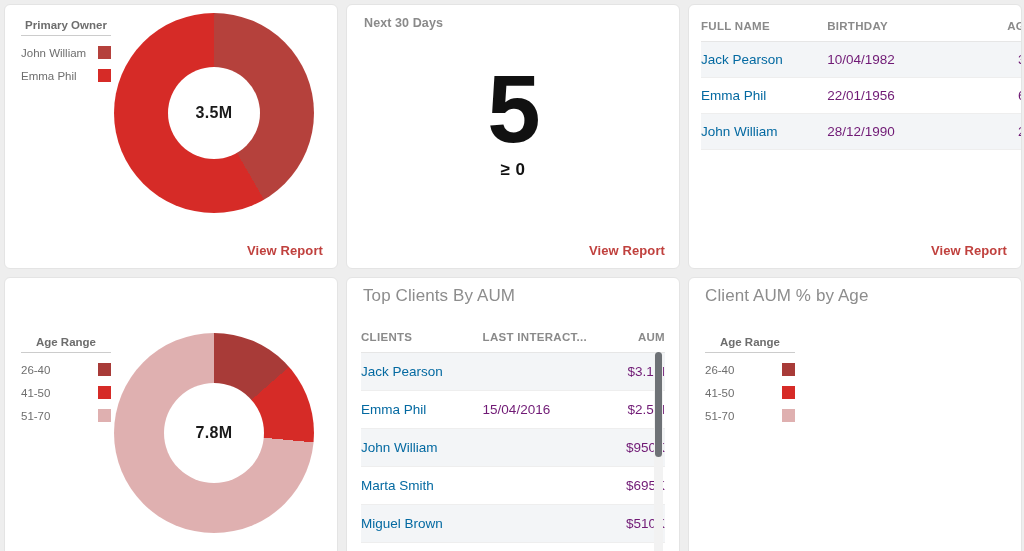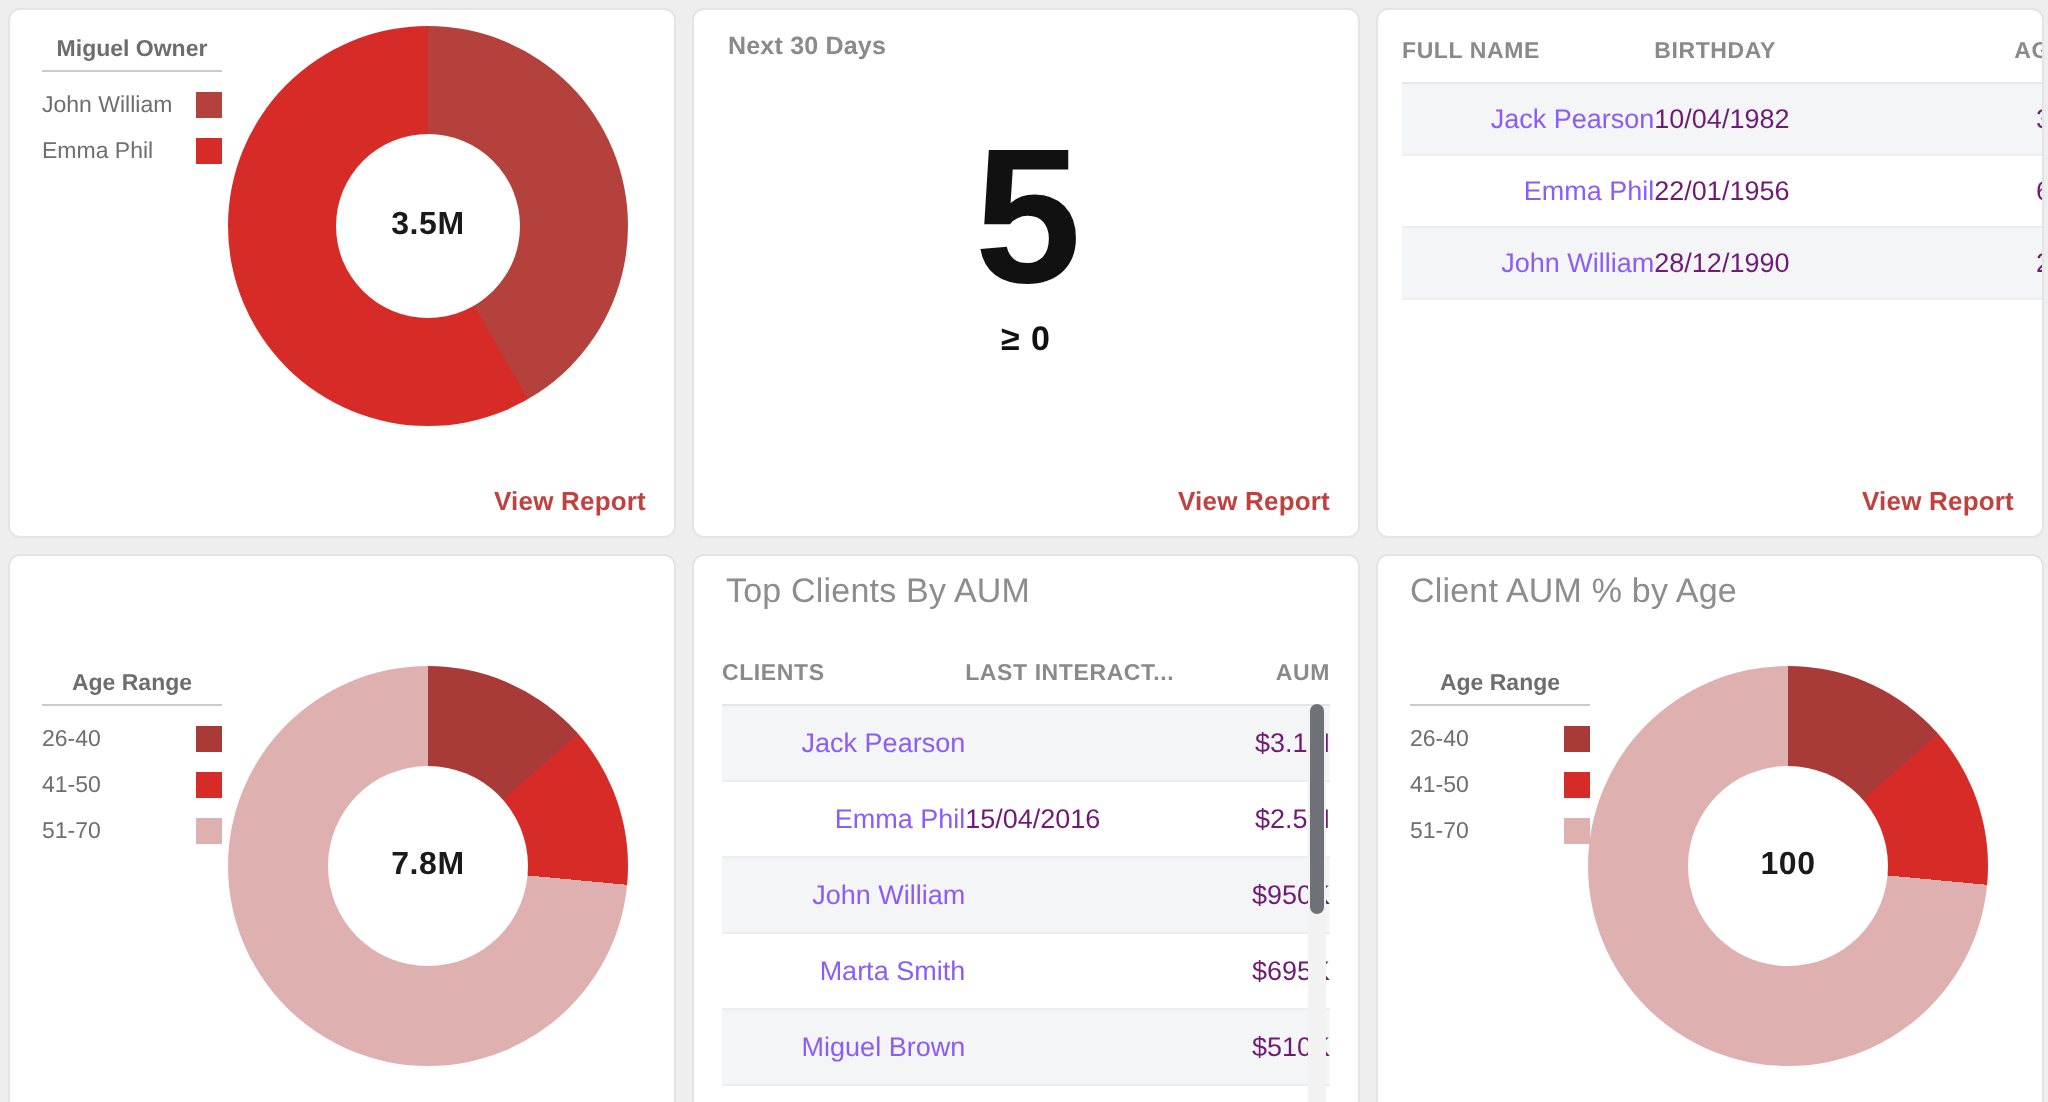--- a/index.html
+++ b/index.html
@@ -103,21 +103,21 @@
     text-transform: uppercase; text-align: left;
     padding: 9px 0 9px 0; letter-spacing: 0.3px;
     border-bottom: 1px solid #e6e6e6;
     white-space: nowrap; overflow: hidden;
   }
   td {
     font-size: 13.5px; color: #701a75;
     padding: 10px 0; border-bottom: 1px solid #eeeeee;
     white-space: nowrap; overflow: hidden;
   }
-  td.name { color: #8b5cf6; cursor: pointer; text-align: right; }
+  td.name { color: #0369a1; cursor: pointer; }
   tr.striped td { background: #f3f5f7; }
   .ta-r { text-align: right; }
 
   .tbl-top {
     position: absolute; left: 12px; right: 12px; top: 6px;
   }
   .tbl-top th:nth-child(1) { width: 38%; }
   .tbl-top th:nth-child(2) { width: 36%; }
   .tbl-top th:nth-child(3) { width: 26%; text-align: right; }
 
@@ -140,21 +140,21 @@
     background: #6e7276; border-radius: 4px; cursor: pointer;
   }
 </style>
 </head>
 <body>
 
 <div class="dashboard">
 
   <div class="card">
     <div class="legend" style="left:16px; top:14px;">
-      <div class="legend-title">Miguel Owner</div>
+      <div class="legend-title">Primary Owner</div>
       <div class="legend-row">
         <span class="legend-label">John William</span>
         <span class="legend-swatch" style="background:#b5413c"></span>
       </div>
       <div class="legend-row">
         <span class="legend-label">Emma Phil</span>
         <span class="legend-swatch" style="background:#d62b27"></span>
       </div>
     </div>
 
@@ -300,23 +300,15 @@
       <div class="legend-row">
         <span class="legend-label">41-50</span>
         <span class="legend-swatch" style="background:#d62b27"></span>
       </div>
       <div class="legend-row">
         <span class="legend-label">51-70</span>
         <span class="legend-swatch" style="background:#dfb0b0"></span>
       </div>
     </div>
 
-    <div class="donut-wrap" style="left:105px; top:55px;">
-      <div class="donut" style="width:200px;height:200px;border-radius:50%;
-           background:conic-gradient(#a83b38 0deg 48.6deg, #d62b27 48.6deg 95.4deg, #dfb0b0 95.4deg 360deg);">
-        <div class="donut-hole" style="width:100px;height:100px;">
-          <span class="donut-center">100</span>
-        </div>
-      </div>
-    </div>
   </div>
 
 </div>
 
 </body></html>

